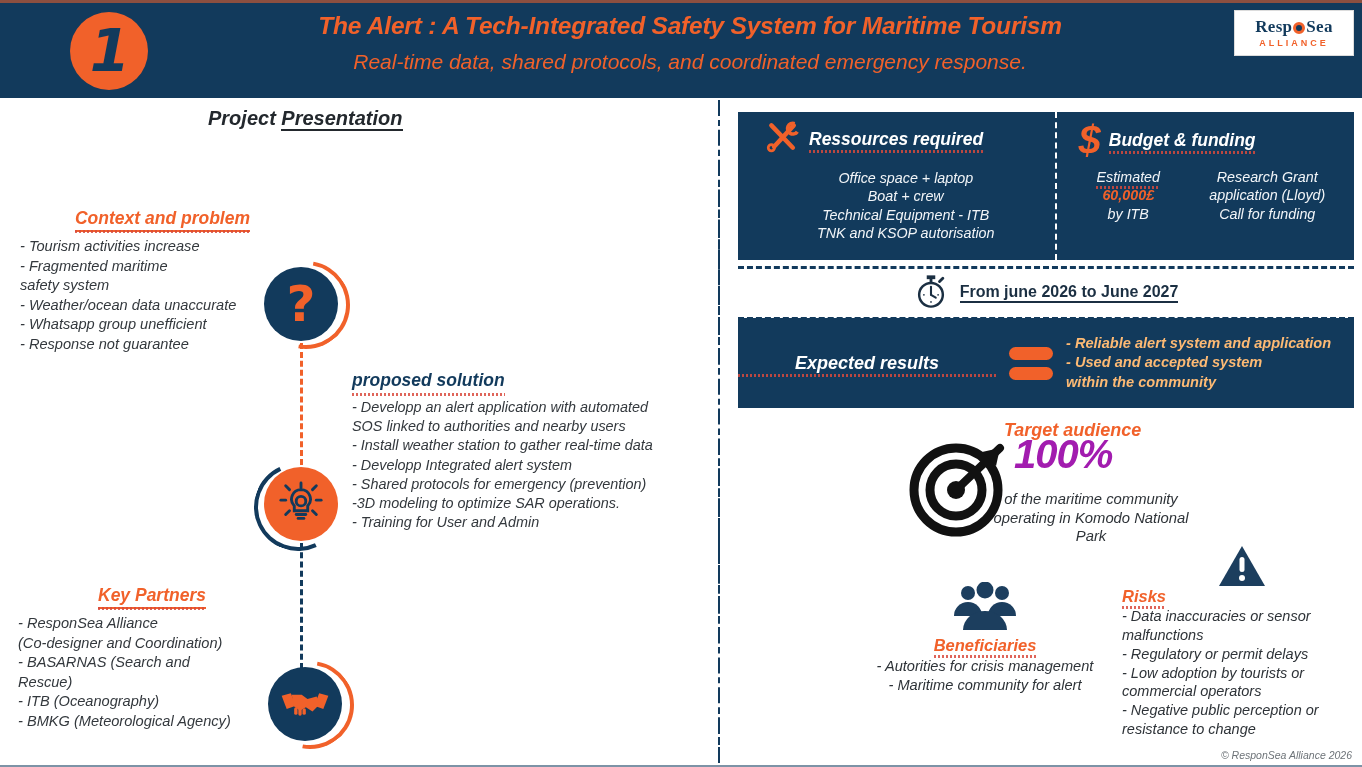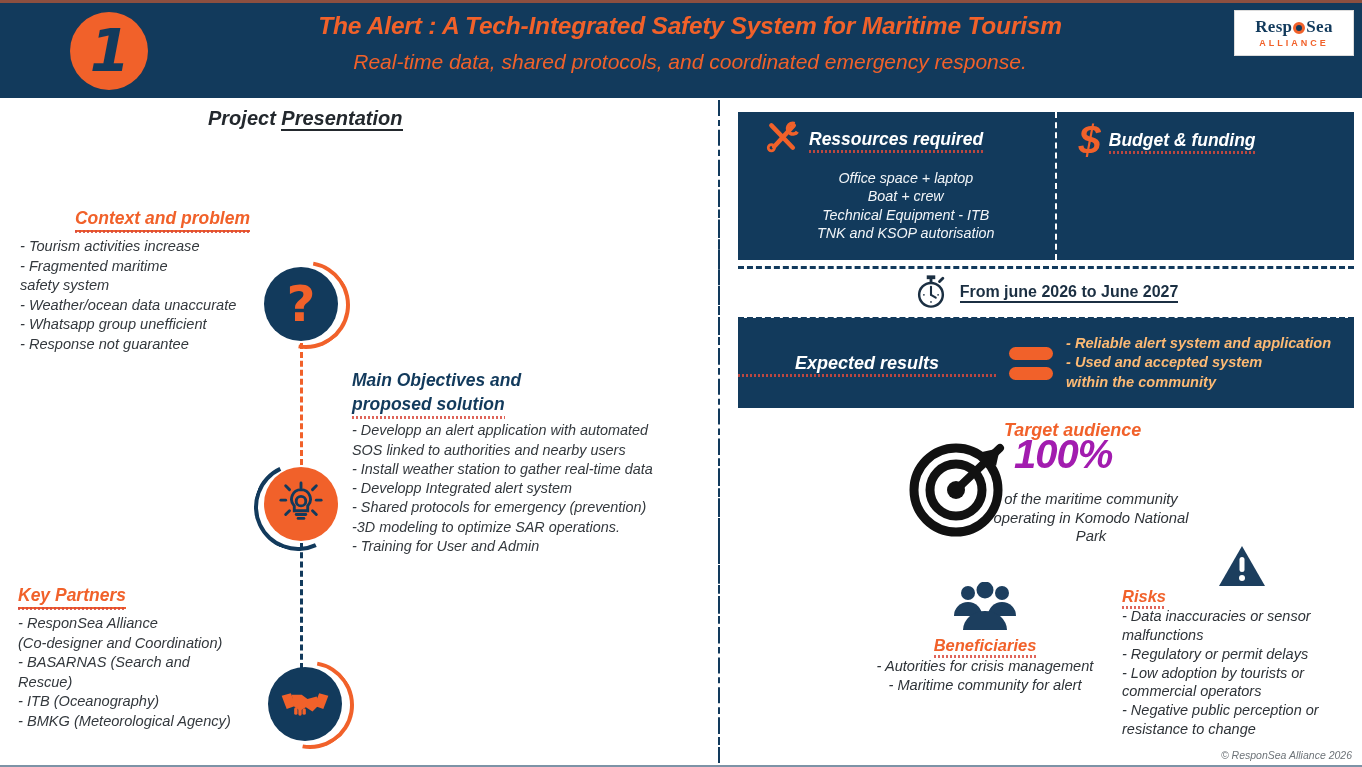--- a/index.html
+++ b/index.html
@@ -111,21 +111,21 @@
     font-style:italic;font-size:14.6px;line-height:1.34;color:#33383d;margin-top:5px;
   }
 
   .ctx{position:absolute;left:20px;top:86px;width:285px;text-align:left;}
   .ctx .hd-wrap{width:285px;text-align:center;margin-top:31px;}
 
   .obj{position:absolute;left:352px;top:278px;width:360px;}
   .obj .blk-body{font-size:14.4px;}
 
   .kp{position:absolute;left:18px;top:494px;width:268px;}
-  .kp .hd-wrap{width:268px;}
+  .kp .hd-wrap{width:268px;text-align:center;}
 
   
   .right{position:absolute;left:730px;top:100px;width:632px;height:667px;}
 
   .navy-box{background:#123A5C;color:#ffffff;position:absolute;}
   .box-top{left:8px;top:12px;width:616px;height:148px;display:flex;}
   .box-half{flex:1;position:relative;padding-top:8px;}
   .box-half.left-half{border-right:2px dashed #ffffff;padding-left:19px;}
 
   .bx-title{
@@ -271,21 +271,20 @@
         <div>- Fragmented maritime</div>
         <div>   safety system</div>
         <div>- Weather/ocean data unaccurate</div>
         <div>- Whatsapp group unefficient</div>
         <div>- Response not guarantee</div>
       </div>
     </div>
 
     <div class="obj">
       <div class="blk-head2">
-        <div>Main Objectives and</div>
         <div class="sq-underline" style="display:inline-block">proposed solution</div>
       </div>
       <div class="blk-body">
         <div>- Developp an alert application with automated</div>
         <div>   SOS linked to authorities and nearby users</div>
         <div>- Install weather station to gather real-time data</div>
         <div>- Developp Integrated alert system</div>
         <div>- Shared protocols for emergency (prevention)</div>
         <div>-3D modeling to optimize SAR operations.</div>
         <div>- Training for User and Admin</div>
@@ -331,20 +330,32 @@
           <div>Technical Equipment - ITB</div>
           <div>TNK and KSOP autorisation</div>
         </div>
       </div>
 
       <div class="box-half">
         <div class="head-row" style="padding-left:22px">
           <span class="ico-orange" style="font-size:40px;font-weight:bold;font-style:italic">$</span>
           <span class="bx-title sq-underline">Budget &amp; funding</span>
         </div>
+        <div class="bx-body" style="display:flex;gap:4px;justify-content:center;text-align:center;margin-top:8px">
+          <div style="width:120px">
+            <div class="sq-underline" style="display:inline-block">Estimated</div>
+            <div style="color:#F1612A;font-weight:bold">60,000£</div>
+            <div>by ITB</div>
+          </div>
+          <div style="width:150px;text-align:center">
+            <div>Research Grant</div>
+            <div>application (Lloyd)</div>
+            <div>Call for funding</div>
+          </div>
+        </div>
       </div>
     </div>
 
     <div class="time-row">
       <span>
         <svg width="34" height="36" viewBox="0 0 34 38">
           <circle cx="17" cy="23" r="12.5" fill="none" stroke="#1b2f42" stroke-width="2.6"></circle>
           <line x1="17" y1="23" x2="17" y2="14.5" stroke="#1b2f42" stroke-width="2.2" stroke-linecap="round"></line>
           <line x1="17" y1="23" x2="22" y2="26" stroke="#1b2f42" stroke-width="2.2" stroke-linecap="round"></line>
           <rect x="12.5" y="2.5" width="9" height="4" fill="#1b2f42"></rect>

